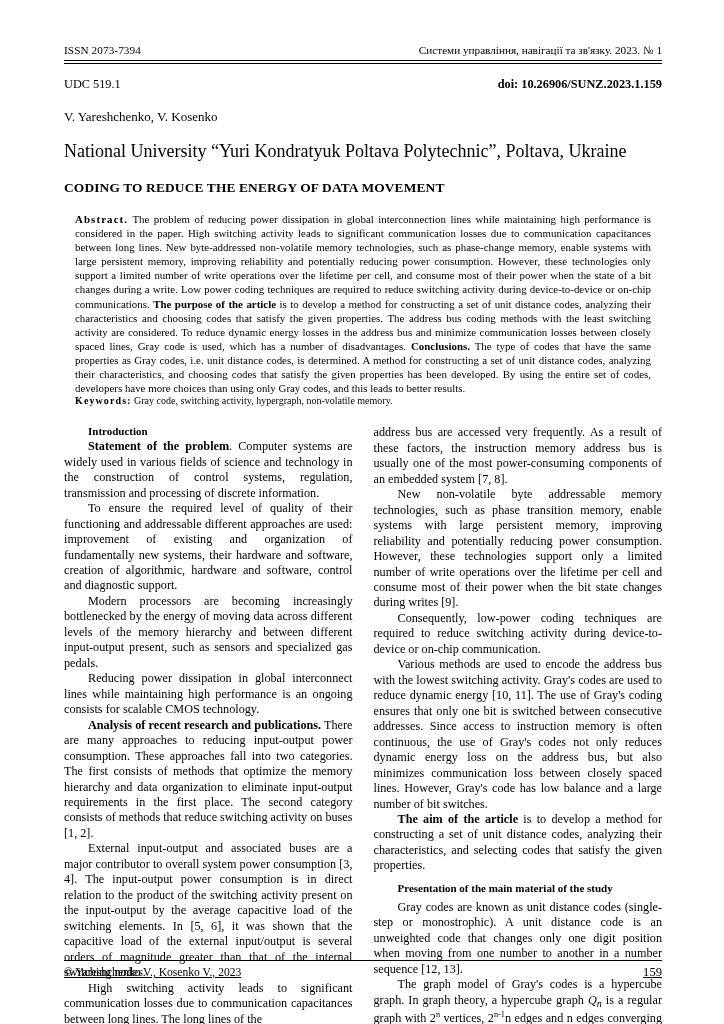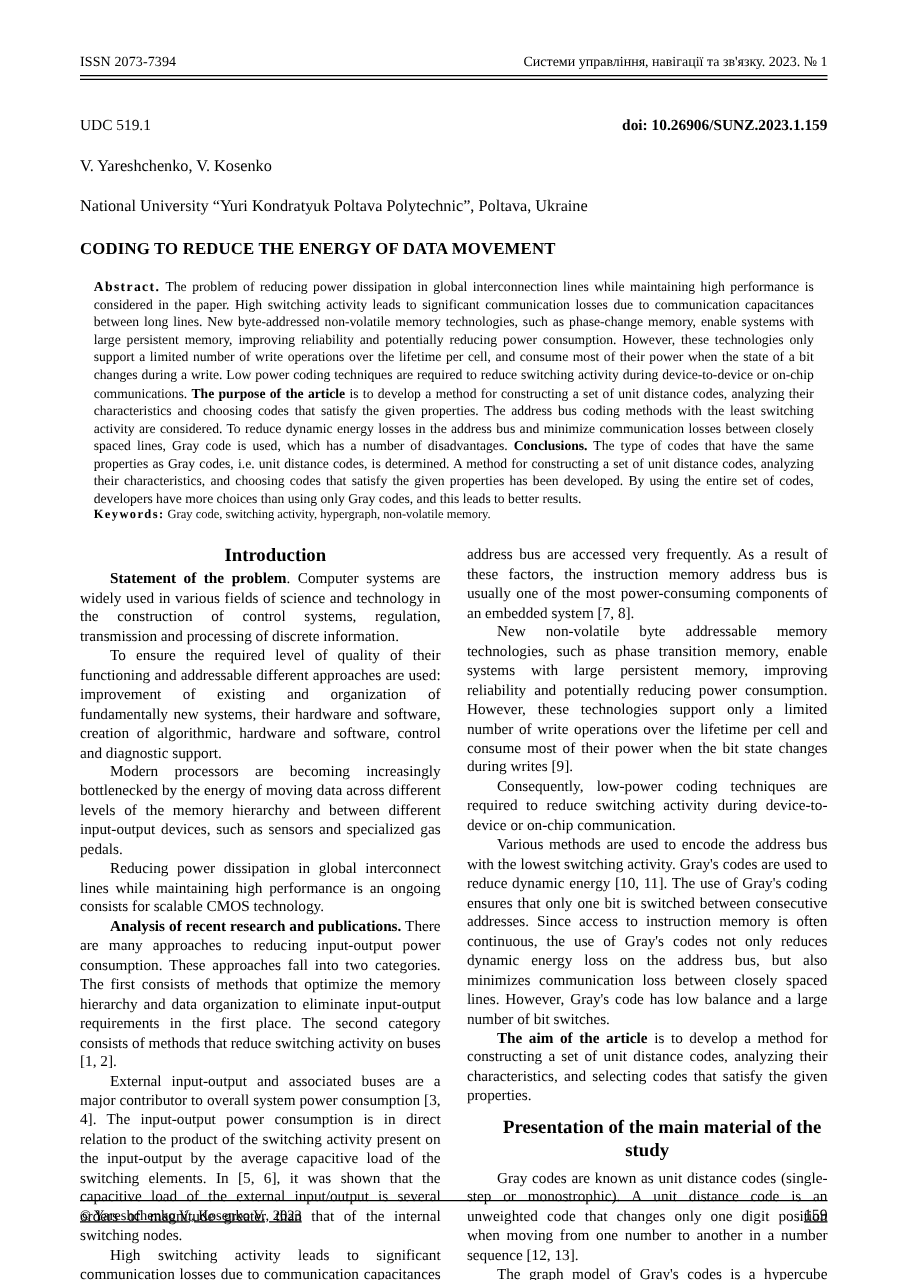--- a/index.html
+++ b/index.html
@@ -41,36 +41,36 @@
   }
   .rule-thick {
     border-bottom: 1.6px solid #000;
   }
 
   
   .udcline {
     display: flex;
     align-items: baseline;
     justify-content: space-between;
-    margin-top: 29px;
+    margin-top: 13px;
     font-size: 12.3px;
   }
   .udcline .doi {
     font-weight: bold;
     font-size: 12.3px;
   }
 
   
   .authors {
     margin-top: 17px;
     font-size: 13px;
   }
   .affiliation {
     margin-top: 16px;
-    font-size: 13px;
+    font-size: 18px;
   }
 
   
   .title {
     margin-top: 18px;
     text-align: left;
     font-weight: bold;
     font-size: 13.4px;
     letter-spacing: .15px;
   }
@@ -106,23 +106,22 @@
   .col {
     width: 289px;
     text-align: justify;
   }
   .col p {
     margin: 0;
     text-indent: 24px;
   }
   .col p.noindent { text-indent: 0; }
   .secthead {
-    text-align: center;
-    font-weight: bold;
-    font-size: 15px;
+    font-weight: bold;
+    font-size: 11px;
     margin: 0 0 3px 0;
     text-indent: 0;
   }
   .secthead.sub {
     margin-top: 8px;
     margin-bottom: 4px;
   }
   sup { font-size: .68em; vertical-align: super; line-height: 0; }
   i { font-style: italic; }
 
@@ -172,21 +171,21 @@
     <p><span class="lbl-spaced">Abstract.</span><span> The problem of reducing power dissipation in global interconnection lines while maintaining high performance is considered in the paper. High switching activity leads to significant communication losses due to communication capacitances between long lines. New byte-addressed non-volatile memory technologies, such as phase-change memory, enable systems with large persistent memory, improving reliability and potentially reducing power consumption. However, these technologies only support a limited number of write operations over the lifetime per cell, and consume most of their power when the state of a bit changes during a write. Low power coding techniques are required to reduce switching activity during device-to-device or on-chip communications. </span><span class="b">The purpose of the article</span><span> is to develop a method for constructing a set of unit distance codes, analyzing their characteristics and choosing codes that satisfy the given properties. The address bus coding methods with the least switching activity are considered. To reduce dynamic energy losses in the address bus and minimize communication losses between closely spaced lines, Gray code is used, which has a number of disadvantages. </span><span class="b">Conclusions.</span><span> The type of codes that have the same properties as Gray codes, i.e. unit distance codes, is determined. A method for constructing a set of unit distance codes, analyzing their characteristics, and choosing codes that satisfy the given properties has been developed. By using the entire set of codes, developers have more choices than using only Gray codes, and this leads to better results.</span></p>
     <p class="keywords"><span class="lbl-spaced">Keywords:</span><span> Gray code, switching activity, hypergraph, non-volatile memory.</span></p>
   </div>
 
   <div class="columns">
 
     <div class="col">
       <p class="secthead">Introduction</p>
       <p><span class="b">Statement of the problem</span><span>. Computer systems are widely used in various fields of science and technology in the construction of control systems, regulation, transmission and processing of discrete information.</span></p>
       <p>To ensure the required level of quality of their functioning and addressable different approaches are used: improvement of existing and organization of fundamentally new systems, their hardware and software, creation of algorithmic, hardware and software, control and diagnostic support.</p>
-      <p>Modern processors are becoming increasingly bottlenecked by the energy of moving data across different levels of the memory hierarchy and between different input-output devices, such as sensors and specialized gas pedals.</p>
+      <p>Modern processors are becoming increasingly bottlenecked by the energy of moving data across different levels of the memory hierarchy and between different input-output present, such as sensors and specialized gas pedals.</p>
       <p>Reducing power dissipation in global interconnect lines while maintaining high performance is an ongoing consists for scalable CMOS technology.</p>
       <p><span class="b">Analysis of recent research and publications.</span><span> There are many approaches to reducing input-output power consumption. These approaches fall into two categories. The first consists of methods that optimize the memory hierarchy and data organization to eliminate input-output requirements in the first place. The second category consists of methods that reduce switching activity on buses [1, 2].</span></p>
       <p>External input-output and associated buses are a major contributor to overall system power consumption [3, 4]. The input-output power consumption is in direct relation to the product of the switching activity present on the input-output by the average capacitive load of the switching elements. In [5, 6], it was shown that the capacitive load of the external input/output is several orders of magnitude greater than that of the internal switching nodes.</p>
       <p>High switching activity leads to significant communication losses due to communication capacitances between long lines. The long lines of the</p>
     </div>
 
     <div class="col">
       <p class="noindent">address bus are accessed very frequently. As a result of these factors, the instruction memory address bus is usually one of the most power-consuming components of an embedded system [7, 8].</p>
       <p>New non-volatile byte addressable memory technologies, such as phase transition memory, enable systems with large persistent memory, improving reliability and potentially reducing power consumption. However, these technologies support only a limited number of write operations over the lifetime per cell and consume most of their power when the bit state changes during writes [9].</p>
       <p>Consequently, low-power coding techniques are required to reduce switching activity during device-to-device or on-chip communication.</p>

